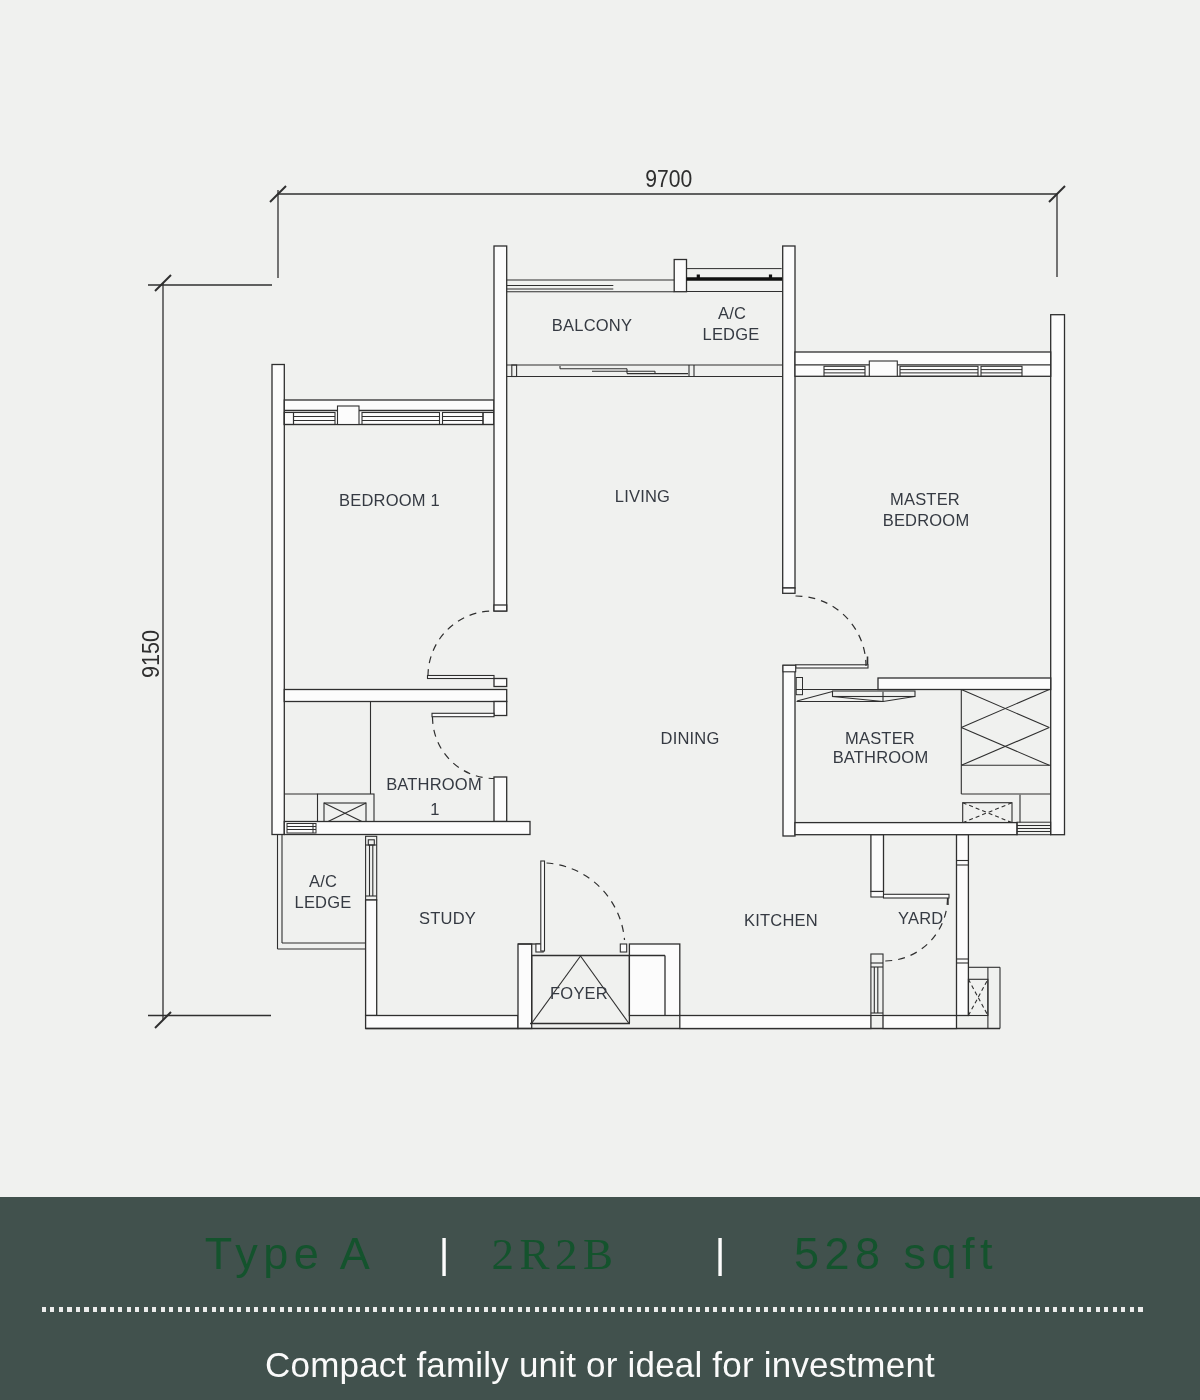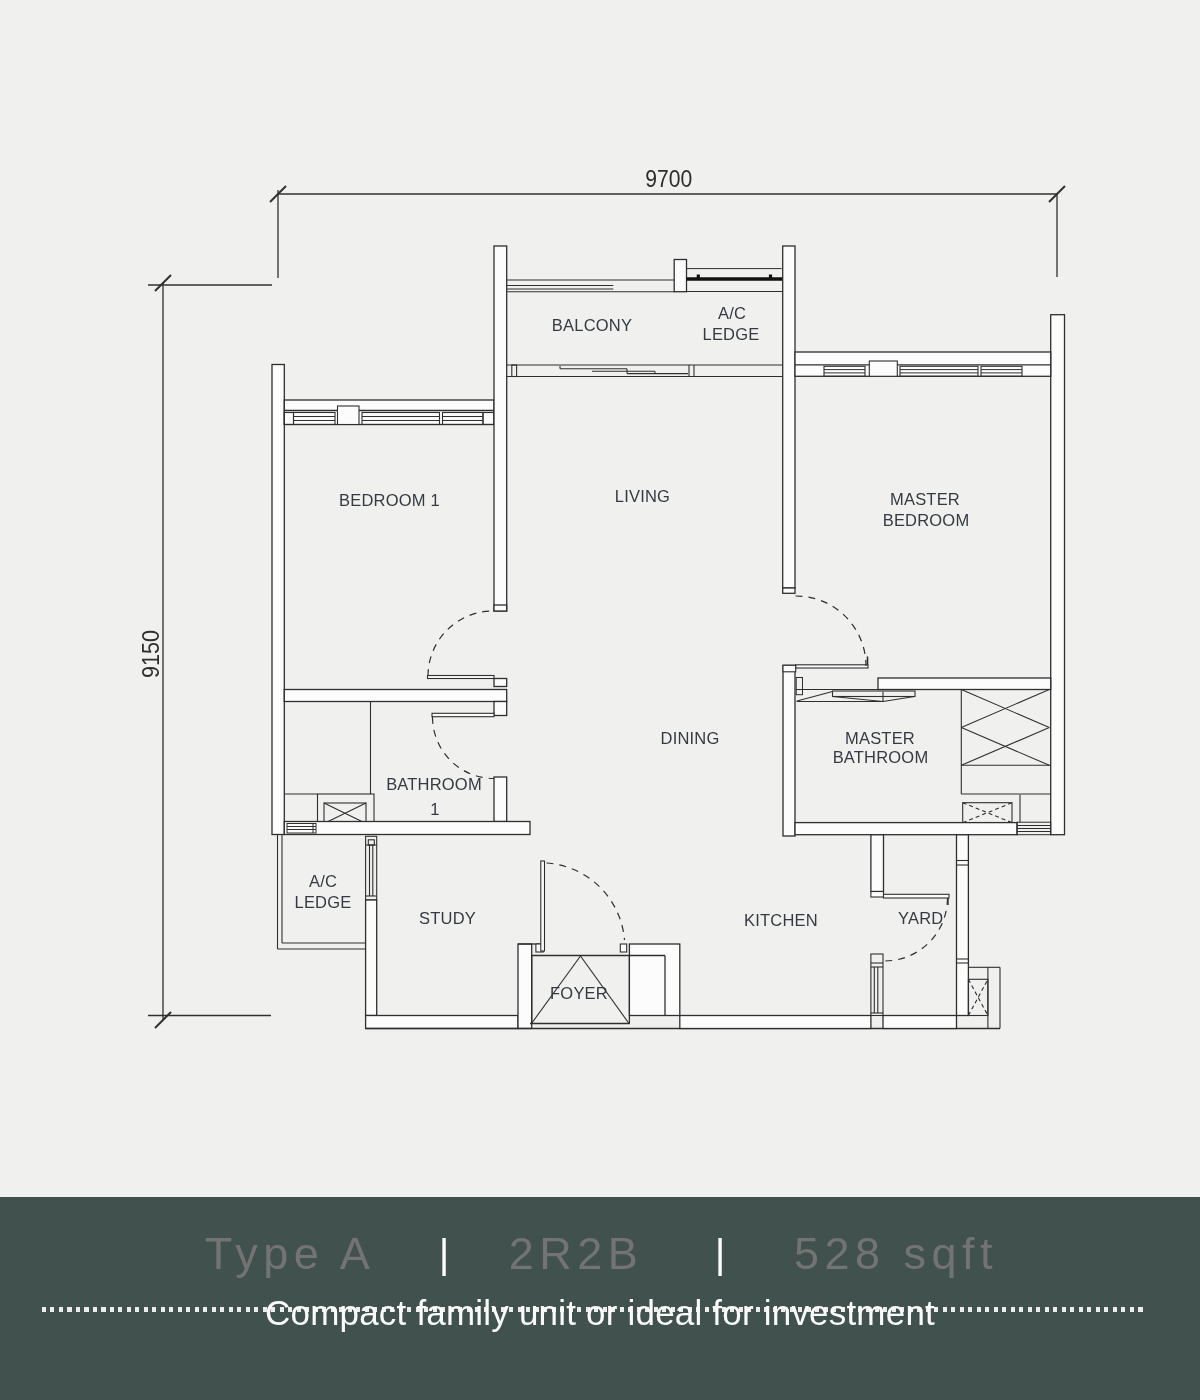--- a/index.html
+++ b/index.html
@@ -1,22 +1,22 @@
 <!DOCTYPE html>
 <html><head>
 <meta charset="utf-8">
 <style>
 html,body{margin:0;padding:0;}
 body{width:1200px;height:1400px;background:#f0f1ef;font-family:"Liberation Sans",sans-serif;position:relative;overflow:hidden;}
 #plan{position:absolute;top:0;left:0;}
 #banner{position:absolute;left:0;top:1197px;width:1200px;height:203px;background:#41514d;}
-.t{position:absolute;color:#737373;font-size:45px;letter-spacing:5.5px;top:1228px;white-space:nowrap;transform:translateX(-50%);}
+.t{position:absolute;color:#14532d;font-size:45px;letter-spacing:5.5px;top:1228px;white-space:nowrap;transform:translateX(-50%);}
 .bar{position:absolute;color:#fdfdfd;font-size:41px;top:1231px;transform:translateX(-50%);}
 #dots{position:absolute;left:42px;top:1307px;width:1104px;height:5px;background:repeating-linear-gradient(90deg,#ececec 0px,#ececec 4px,rgba(0,0,0,0) 4px,rgba(0,0,0,0) 8.5px);}
-#sub{position:absolute;left:0;top:1293px;width:1200px;text-align:center;color:#fafafa;font-size:35px;letter-spacing:0.2px;}
+#sub{position:absolute;left:0;top:1345px;width:1200px;text-align:center;color:#fafafa;font-size:35px;letter-spacing:0.2px;}
 text{font-family:"Liberation Sans",sans-serif;fill:#353a42;}
 .lbl{font-size:16.5px;letter-spacing:0.2px;}
 .dim{font-size:24.5px;fill:#2e2e2e;}
 </style>
 </head>
 <body>
 <svg id="plan" width="1200" height="1197" viewBox="0 0 1200 1197">
 <g fill="none" stroke="#2f2f2f" stroke-width="1.3">
 
 <g>
@@ -331,21 +331,21 @@
 
 <text class="lbl" x="579" y="999" text-anchor="middle">FOYER</text>
 </svg>
 
 <div id="banner"></div>
 
 <div class="t" style="left:290px;">Type A</div>
 
 <div class="bar" style="left:444px;">|</div>
 
-<div class="t" style="left:576px;">2R2B</div>
+<div class="t" style="left:555px;font-family:Liberation Serif, serif;">2R2B</div>
 
 <div class="bar" style="left:720px;">|</div>
 
 <div class="t" style="left:896px;">528 sqft</div>
 
 <div id="dots"></div>
 
 <div id="sub">Compact family unit or ideal for investment</div>
 
 </body></html>

